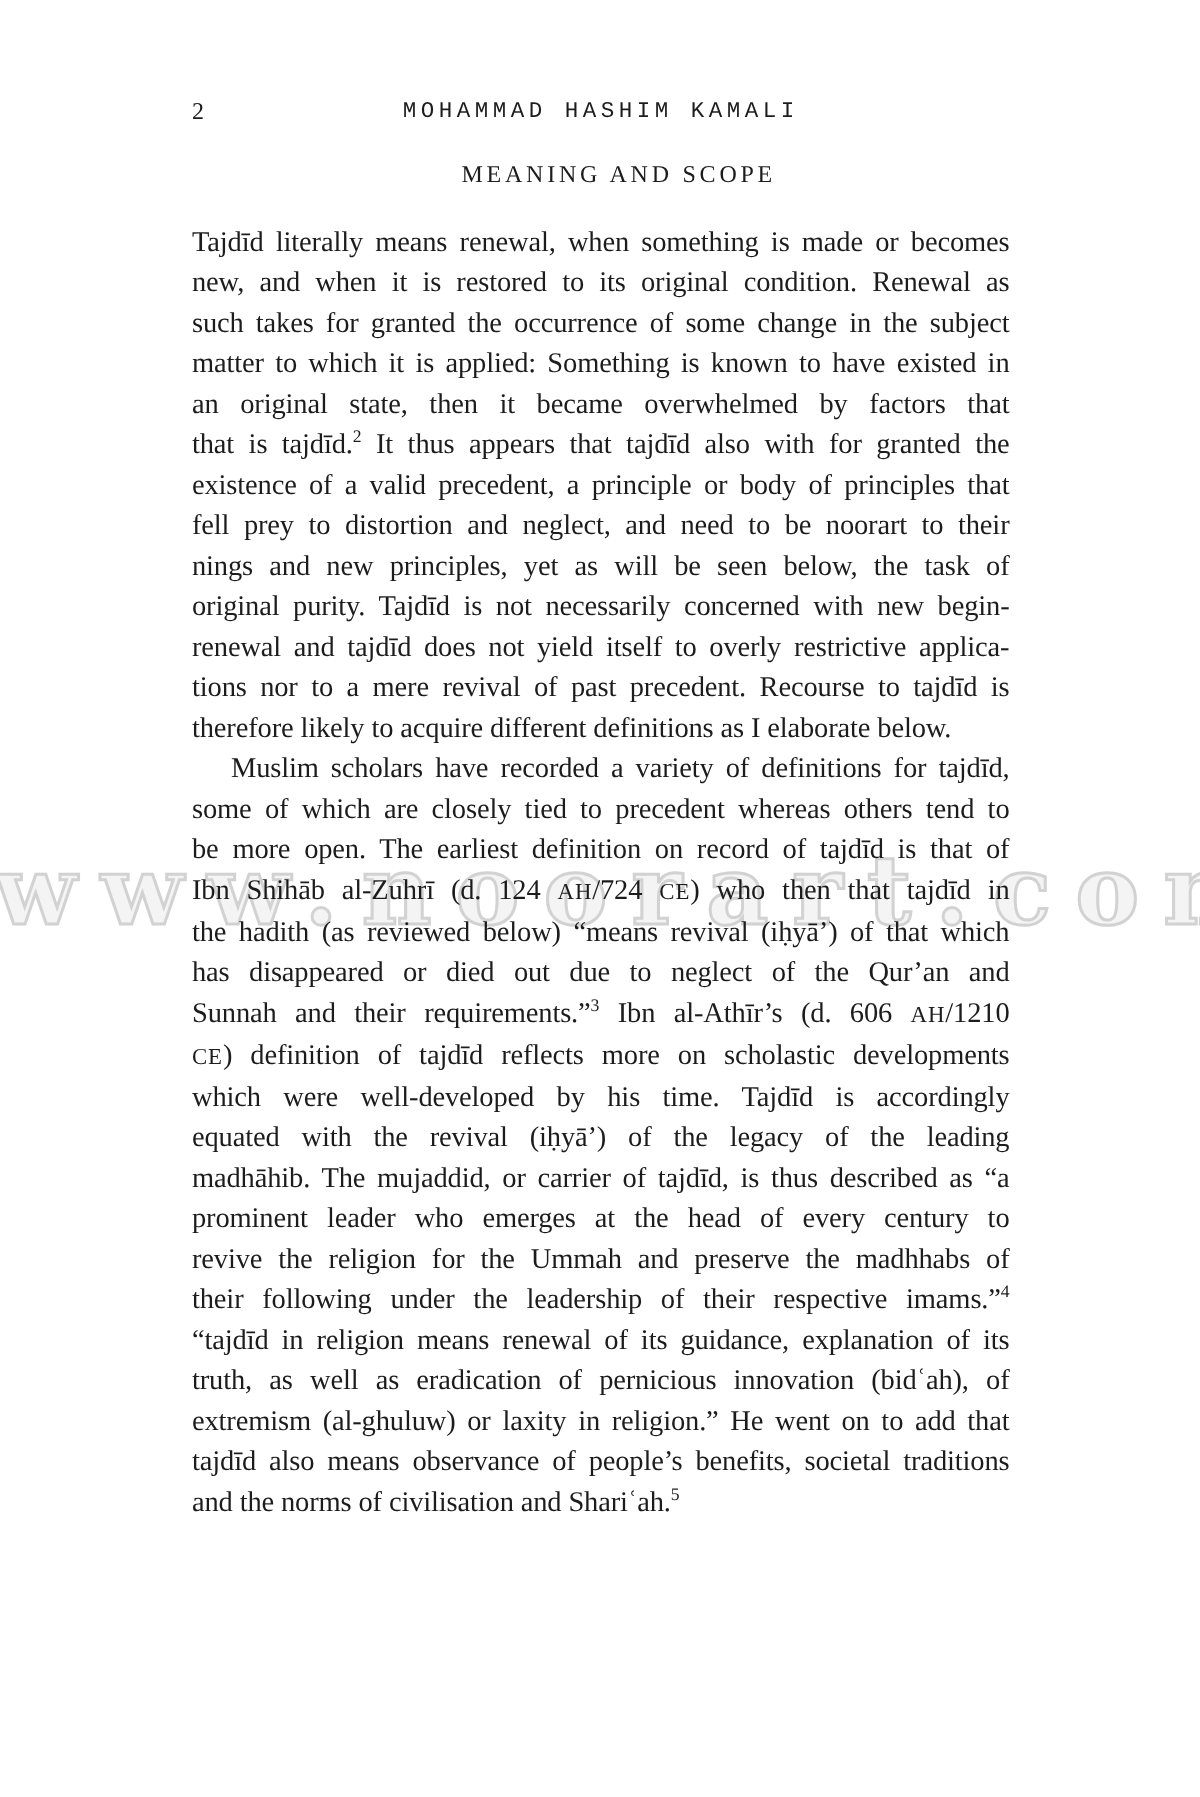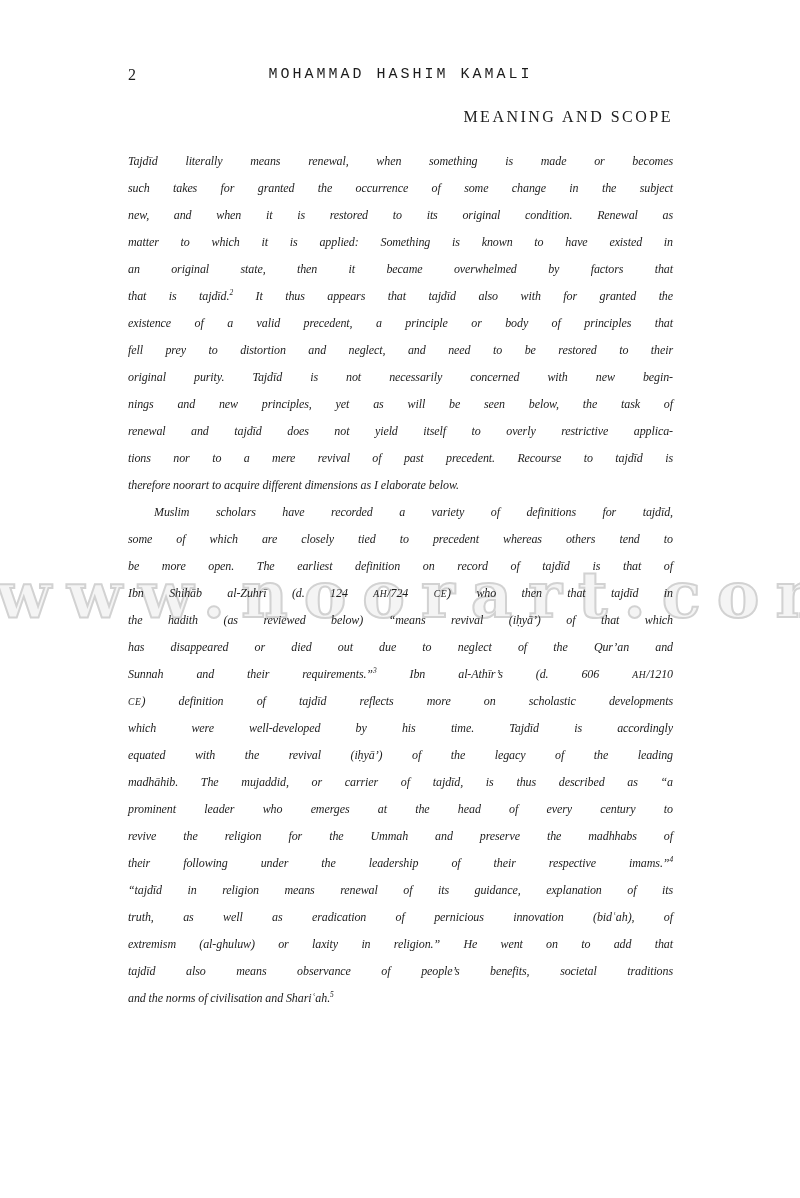--- a/index.html
+++ b/index.html
@@ -35,38 +35,37 @@
     text-align: center;
     font-size: 15px;
     letter-spacing: 3px;
     white-space: nowrap;
     font-family: Liberation Mono, monospace;
   }
   
   .section-heading {
     position: absolute;
     top: 108px;
-    left: 128px;
+    left: 140px;
     width: 545px;
-    text-align: right;
+    text-align: center;
     font-size: 16px;
     letter-spacing: 2.5px;
     white-space: nowrap;
   }
   
   .body-text {
     position: absolute;
     top: 148px;
     left: 128px;
     width: 545px;
     z-index: 2;
-    font-size: 12px;
+    font-size: 19px;
     line-height: 27px;
     letter-spacing: -0.1px;
-    font-style: italic;
   }
   .para { margin: 0; }
   .line {
     text-align: justify;
     text-align-last: justify;
     white-space: normal;
   }
   .line.last { text-align-last: left; }
   .line.indent { text-indent: 26px; }
   .sup {
@@ -106,32 +105,32 @@
     <span class="author">MOHAMMAD HASHIM KAMALI</span>
   </div>
 
   <div class="section-heading">MEANING AND SCOPE</div>
 
   <div class="watermark">www.noorart.com</div>
 
   <div class="body-text">
       <div class="para">
         <div class="line"><span class="i">Tajdīd</span><span> literally means renewal, when something is made or becomes</span></div>
+        <div class="line"><span>new, and when it is restored to its original condition. Renewal as</span></div>
         <div class="line"><span>such takes for granted the occurrence of some change in the subject</span></div>
-        <div class="line"><span>new, and when it is restored to its original condition. Renewal as</span></div>
         <div class="line"><span>matter to which it is applied: Something is known to have existed in</span></div>
         <div class="line"><span>an original state, then it became overwhelmed by factors that</span></div>
         <div class="line"><span>that is </span><span class="i">tajdīd</span><span>.</span><span class="sup">2</span><span> It thus appears that </span><span class="i">tajdīd</span><span> also with for granted the</span></div>
         <div class="line"><span>existence of a valid precedent, a principle or body of principles that</span></div>
-        <div class="line"><span>fell prey to distortion and neglect, and need to be restored to their</span></div>
+        <div class="line"><span>fell prey to distortion and neglect, and need to be noorart to their</span></div>
+        <div class="line"><span>nings and new principles, yet as will be seen below, the task of</span></div>
         <div class="line"><span>original purity. </span><span class="i">Tajdīd</span><span> is not necessarily concerned with new begin-</span></div>
-        <div class="line"><span>nings and new principles, yet as will be seen below, the task of</span></div>
         <div class="line"><span>renewal and </span><span class="i">tajdīd</span><span> does not yield itself to overly restrictive applica-</span></div>
         <div class="line"><span>tions nor to a mere revival of past precedent. Recourse to </span><span class="i">tajdīd</span><span> is</span></div>
-        <div class="line last"><span>therefore noorart to acquire different dimensions as I elaborate below.</span></div>
+        <div class="line last"><span>therefore likely to acquire different definitions as I elaborate below.</span></div>
       </div>
       <div class="para">
         <div class="line indent"><span>Muslim scholars have recorded a variety of definitions for </span><span class="i">tajdīd</span><span>,</span></div>
         <div class="line"><span>some of which are closely tied to precedent whereas others tend to</span></div>
         <div class="line"><span>be more open. The earliest definition on record of </span><span class="i">tajdīd</span><span> is that of</span></div>
         <div class="line"><span>Ibn Shihāb al-Zuhrī (d. 124 </span><span class="sc">AH</span><span>/724 </span><span class="sc">CE</span><span>) who then that </span><span class="i">tajdīd</span><span> in</span></div>
         <div class="line"><span>the hadith (as reviewed below) “means revival (</span><span class="i">iḥyā’</span><span>) of that which</span></div>
         <div class="line"><span>has disappeared or died out due to neglect of the Qur’an and</span></div>
         <div class="line"><span>Sunnah and their requirements.”</span><span class="sup">3</span><span> Ibn al-Athīr’s (d. 606 </span><span class="sc">AH</span><span>/1210</span></div>
         <div class="line"><span class="sc">CE</span><span>) definition of </span><span class="i">tajdīd</span><span> reflects more on scholastic developments</span></div>

